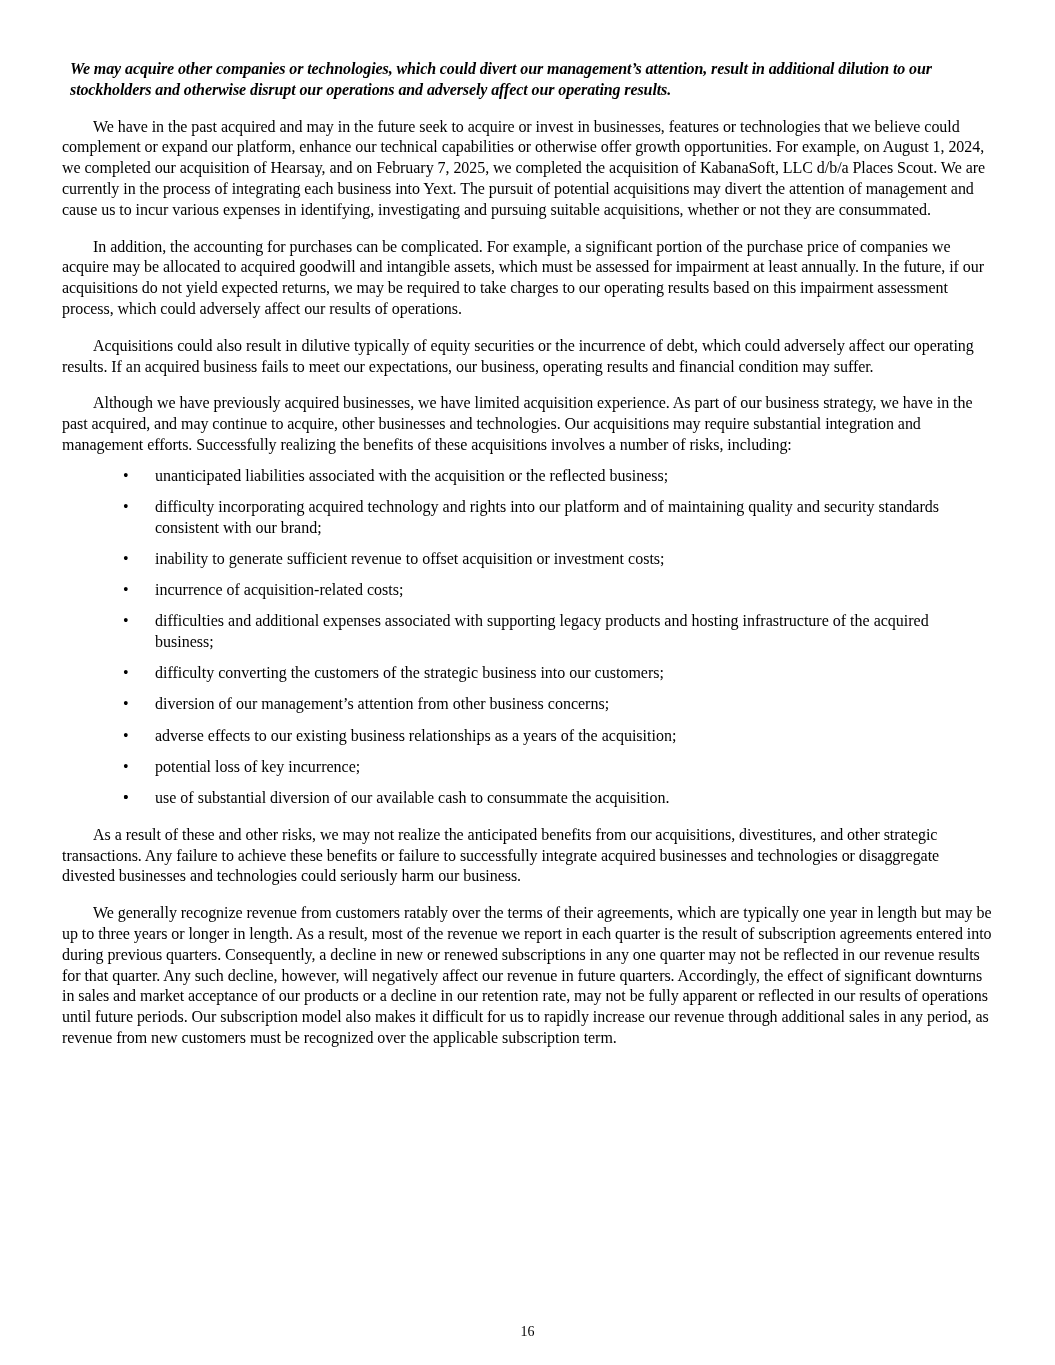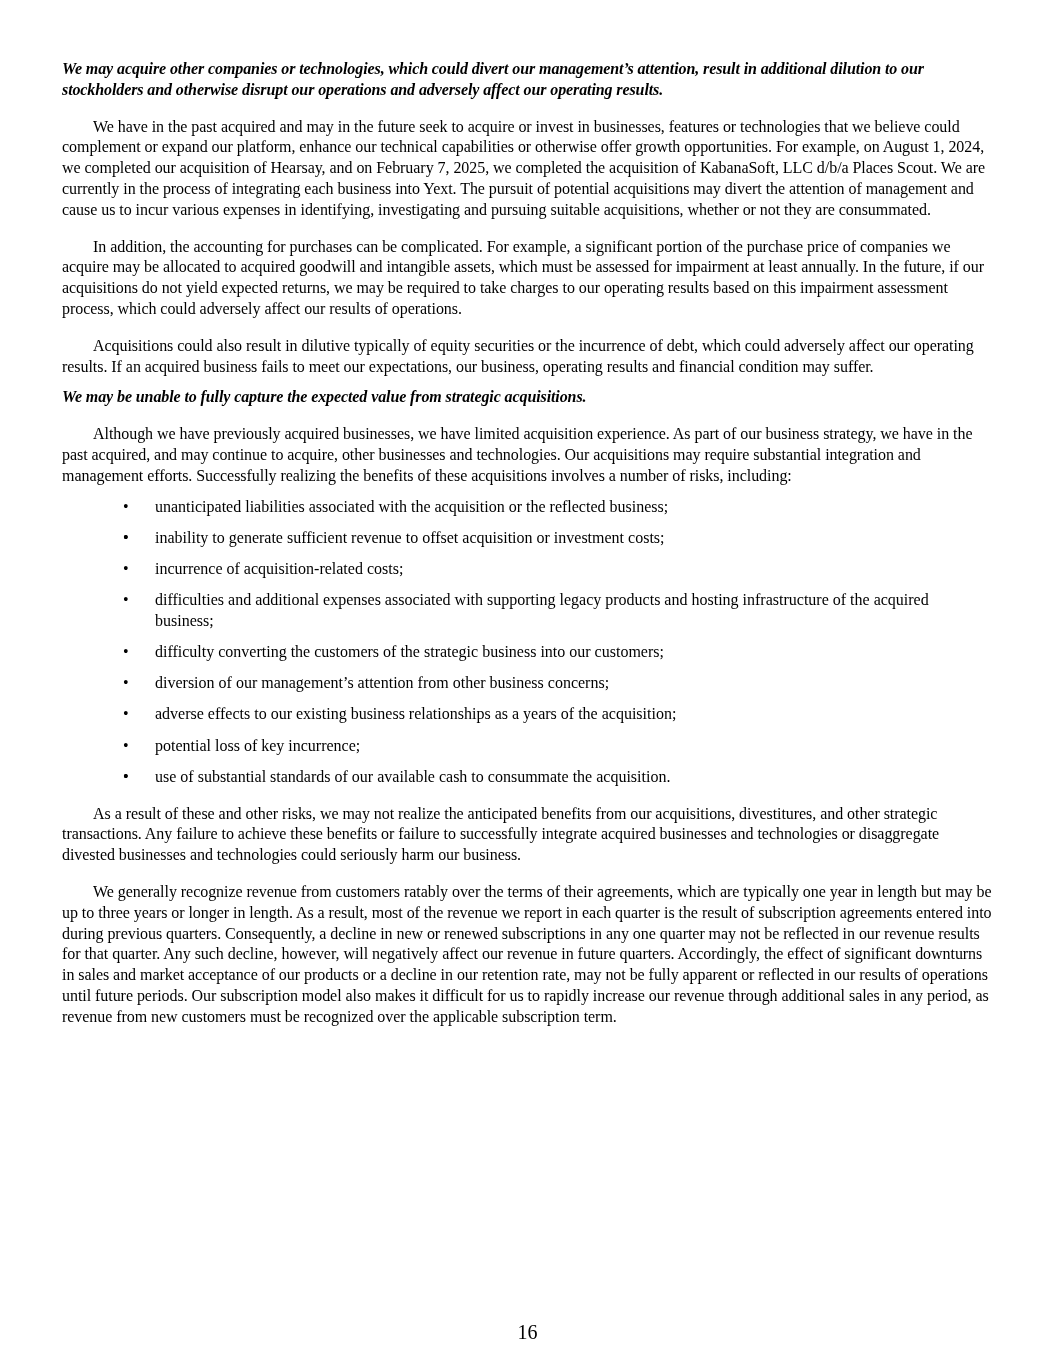--- a/index.html
+++ b/index.html
@@ -19,21 +19,21 @@
     }
     .page {
       position: absolute;
       left: 62px;
       top: 59px;
       width: 932px;
     }
     .heading {
       font-weight: bold;
       font-style: italic;
-      margin: 0 0 10px 0;
+      margin: 0 0 10px 8px;
       letter-spacing: -0.1px;
     }
     .para {
       margin: 16px 0 10px 0;
       text-indent: 31px;
       letter-spacing: -0.05px;
     }
     .bullets {
       list-style: none;
       margin: 0 0 10px 0;
@@ -49,47 +49,46 @@
       position: absolute;
       left: 61px;
       top: 0;
     }
     .page-number {
       position: absolute;
       left: 0;
       width: 1055px;
       top: 1322px;
       text-align: center;
-      font-size: 20px;
+      font-size: 14px;
     }
   </style>
 </head>
 <body>
 
 <div class="page">
 
   <p class="heading">We may acquire other companies or technologies, which could divert our management’s attention, result in additional dilution to our stockholders and otherwise disrupt our operations and adversely affect our operating results.</p>
   <p class="para">We have in the past acquired and may in the future seek to acquire or invest in businesses, features or technologies that we believe could complement or expand our platform, enhance our technical capabilities or otherwise offer growth opportunities. For example, on August 1, 2024, we completed our acquisition of Hearsay, and on February 7, 2025, we completed the acquisition of KabanaSoft, LLC d/b/a Places Scout. We are currently in the process of integrating each business into Yext. The pursuit of potential acquisitions may divert the attention of management and cause us to incur various expenses in identifying, investigating and pursuing suitable acquisitions, whether or not they are consummated.</p>
   <p class="para">In addition, the accounting for purchases can be complicated. For example, a significant portion of the purchase price of companies we acquire may be allocated to acquired goodwill and intangible assets, which must be assessed for impairment at least annually. In the future, if our acquisitions do not yield expected returns, we may be required to take charges to our operating results based on this impairment assessment process, which could adversely affect our results of operations.</p>
   <p class="para">Acquisitions could also result in dilutive typically of equity securities or the incurrence of debt, which could adversely affect our operating results. If an acquired business fails to meet our expectations, our business, operating results and financial condition may suffer.</p>
 
-  <p class="heading">We may be unable to fully capture the expected value from strategic acquisitions.</p>
   <p class="para">Although we have previously acquired businesses, we have limited acquisition experience.  As part of our business strategy, we have in the past acquired, and may continue to acquire, other businesses and technologies. Our acquisitions may require substantial integration and management efforts. Successfully realizing the benefits of these acquisitions involves a number of risks, including:</p>
   <ul class="bullets">
     <li class="bullet"><span class="bullet-mark">•</span><span>unanticipated liabilities associated with the acquisition or the reflected business;</span></li>
-    <li class="bullet"><span class="bullet-mark">•</span></li>
+    <li class="bullet"><span class="bullet-mark">•</span><span>difficulty incorporating acquired technology and rights into our platform and of maintaining quality and security standards consistent with our brand;</span></li>
     <li class="bullet"><span class="bullet-mark">•</span><span>inability to generate sufficient revenue to offset acquisition or investment costs;</span></li>
     <li class="bullet"><span class="bullet-mark">•</span><span>incurrence of acquisition-related costs;</span></li>
     <li class="bullet"><span class="bullet-mark">•</span><span>difficulties and additional expenses associated with supporting legacy products and hosting infrastructure of the acquired business;</span></li>
     <li class="bullet"><span class="bullet-mark">•</span><span>difficulty converting the customers of the strategic business into our customers;</span></li>
     <li class="bullet"><span class="bullet-mark">•</span><span>diversion of our management’s attention from other business concerns;</span></li>
     <li class="bullet"><span class="bullet-mark">•</span><span>adverse effects to our existing business relationships as a years of the acquisition;</span></li>
     <li class="bullet"><span class="bullet-mark">•</span><span>potential loss of key incurrence;</span></li>
     <li class="bullet"><span class="bullet-mark">•</span></li>
-    <li class="bullet"><span class="bullet-mark">•</span><span>use of substantial standards of our available cash to consummate the acquisition.</span></li>
+    <li class="bullet"><span class="bullet-mark">•</span><span>use of substantial diversion of our available cash to consummate the acquisition.</span></li>
   </ul>
   <p class="para">As a result of these and other risks, we may not realize the anticipated benefits from our acquisitions, divestitures, and other strategic transactions. Any failure to achieve these benefits or failure to successfully integrate acquired businesses and technologies or disaggregate divested businesses and technologies could seriously harm our business.</p>
 
   <p class="para">We generally recognize revenue from customers ratably over the terms of their agreements, which are typically one year in length but may be up to three years or longer in length. As a result, most of the revenue we report in each quarter is the result of subscription agreements entered into during previous quarters. Consequently, a decline in new or renewed subscriptions in any one quarter may not be reflected in our revenue results for that quarter. Any such decline, however, will negatively affect our revenue in future quarters. Accordingly, the effect of significant downturns in sales and market acceptance of our products or a decline in our retention rate, may not be fully apparent or reflected in our results of operations until future periods. Our subscription model also makes it difficult for us to rapidly increase our revenue through additional sales in any period, as revenue from new customers must be recognized over the applicable subscription term.</p>
 
 </div>
 
 <div class="page-number">16</div>
 
 </body></html>

